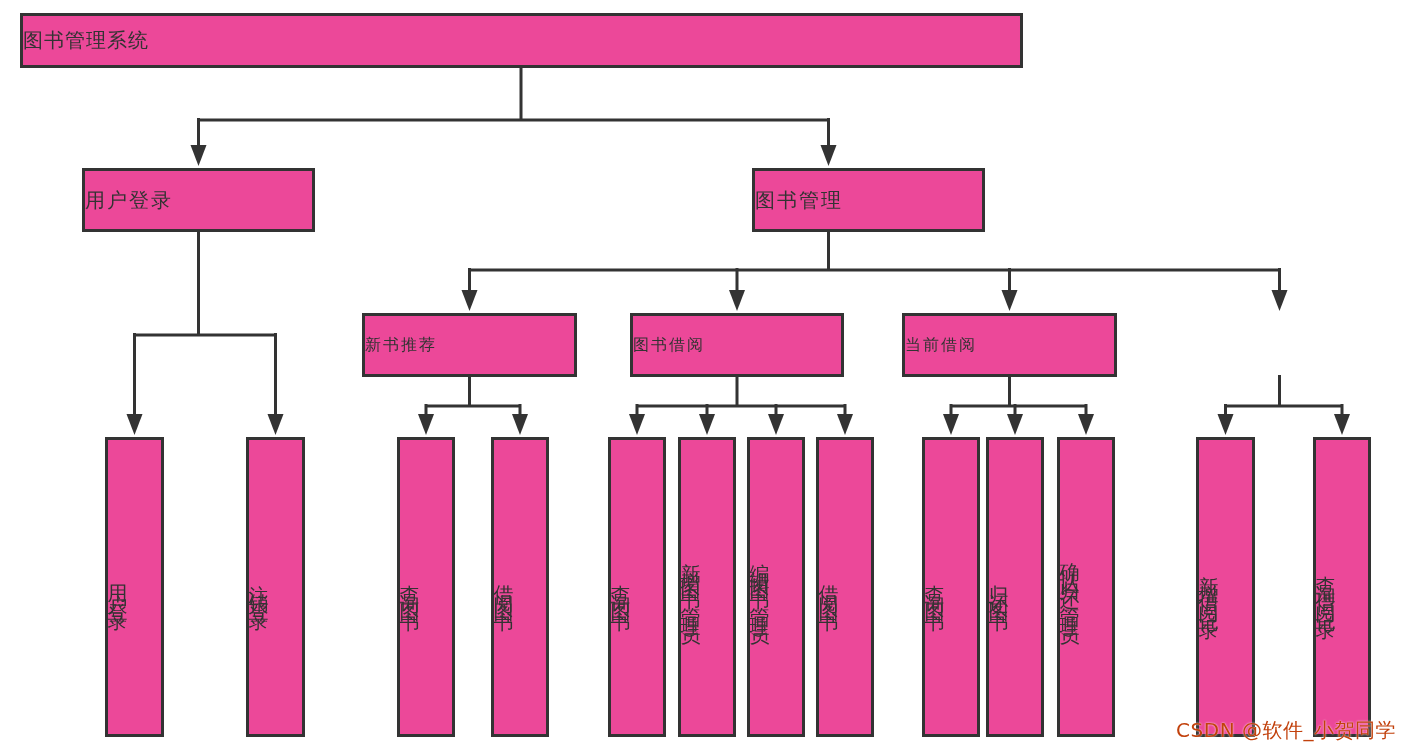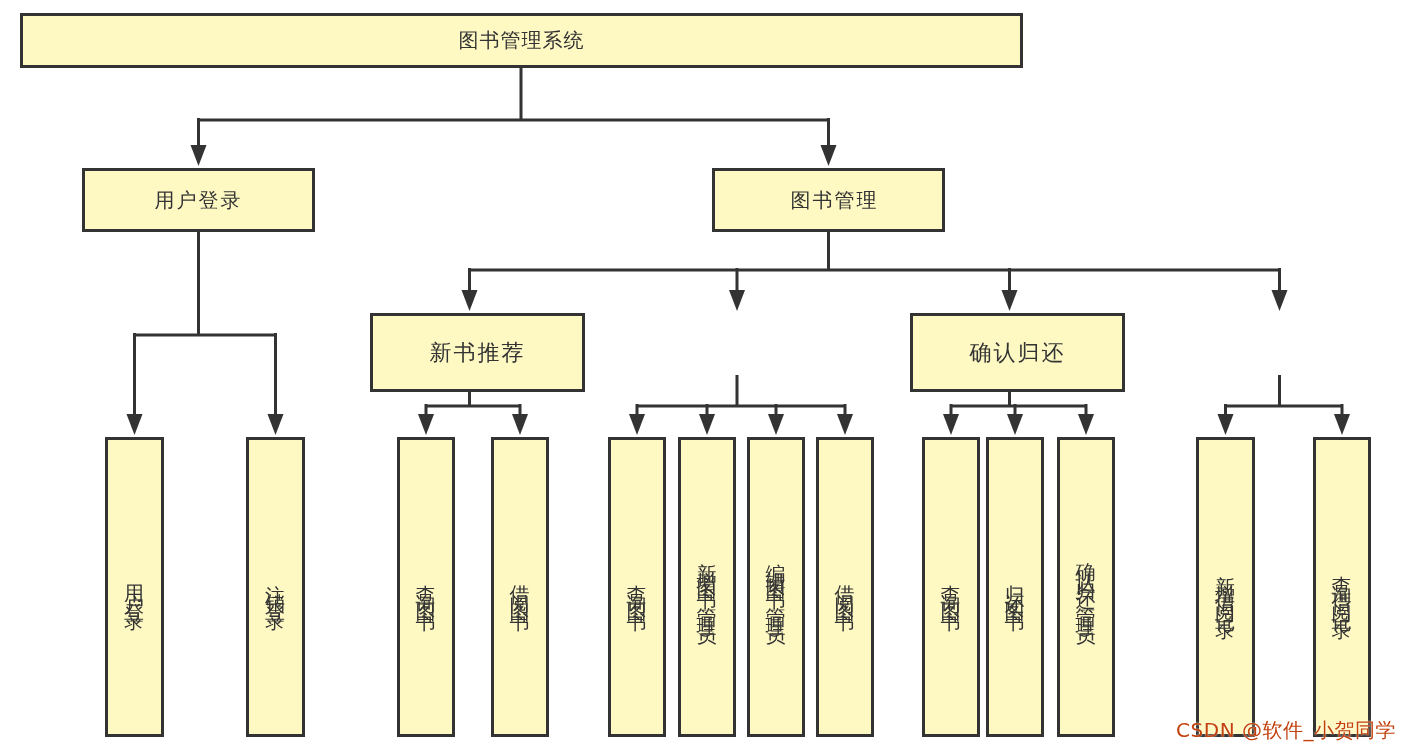--- a/index.html
+++ b/index.html
@@ -19,37 +19,36 @@
     position: absolute;
     left: 0;
     top: 0;
     width: 1405px;
     height: 747px;
   }
   .box {
     position: absolute;
     box-sizing: border-box;
     border: 3px solid #333333;
-    background: #fef9c3;
+    background: #ec4899;
     display: flex;
     align-items: center;
-    justify-content: center;
     color: #333333;
   }
   .root-box {
     left: 20px; top: 13px; width: 1003px; height: 55px;
     font-size: 20px; letter-spacing: 1px;
   }
   .lvl1 {
     top: 168px; height: 64px; width: 233px;
     font-size: 20px; letter-spacing: 2px;
   }
   .lvl2 {
-    top: 313px; height: 79px;
-    font-size: 22px; letter-spacing: 2px; margin-left: 8px;
+    top: 313px; height: 64px;
+    font-size: 16px; letter-spacing: 2px;
   }
   .leaf {
     top: 437px; height: 300px;
   }
   .vtext {
     writing-mode: vertical-rl;
     text-orientation: mixed;
     font-size: 20px;
     letter-spacing: 9px;
     line-height: 1;
@@ -110,29 +109,32 @@
     </g>
   </svg>
 
   <div class="box root-box">
     <span>图书管理系统</span>
   </div>
 
   <div class="box lvl1" style="left:82px;">
     <span>用户登录</span>
   </div>
-  <div class="box lvl1" style="left:712px;padding-left:12px;">
+  <div class="box lvl1" style="left:752px;">
     <span>图书管理</span>
   </div>
 
   <div class="box lvl2" style="left:362px;width:215px;">
     <span>新书推荐</span>
   </div>
+  <div class="box lvl2" style="left:630px;width:214px;">
+    <span>图书借阅</span>
+  </div>
   <div class="box lvl2" style="left:902px;width:215px;">
-    <span>确认归还</span>
+    <span>当前借阅</span>
   </div>
 
   <div class="box leaf" style="left:105px;width:59px;">
     <span class="vtext">用户登录</span>
   </div>
   <div class="box leaf" style="left:246px;width:59px;">
     <span class="vtext">注销登录</span>
   </div>
 
   <div class="box leaf" style="left:397px;width:58px;">

